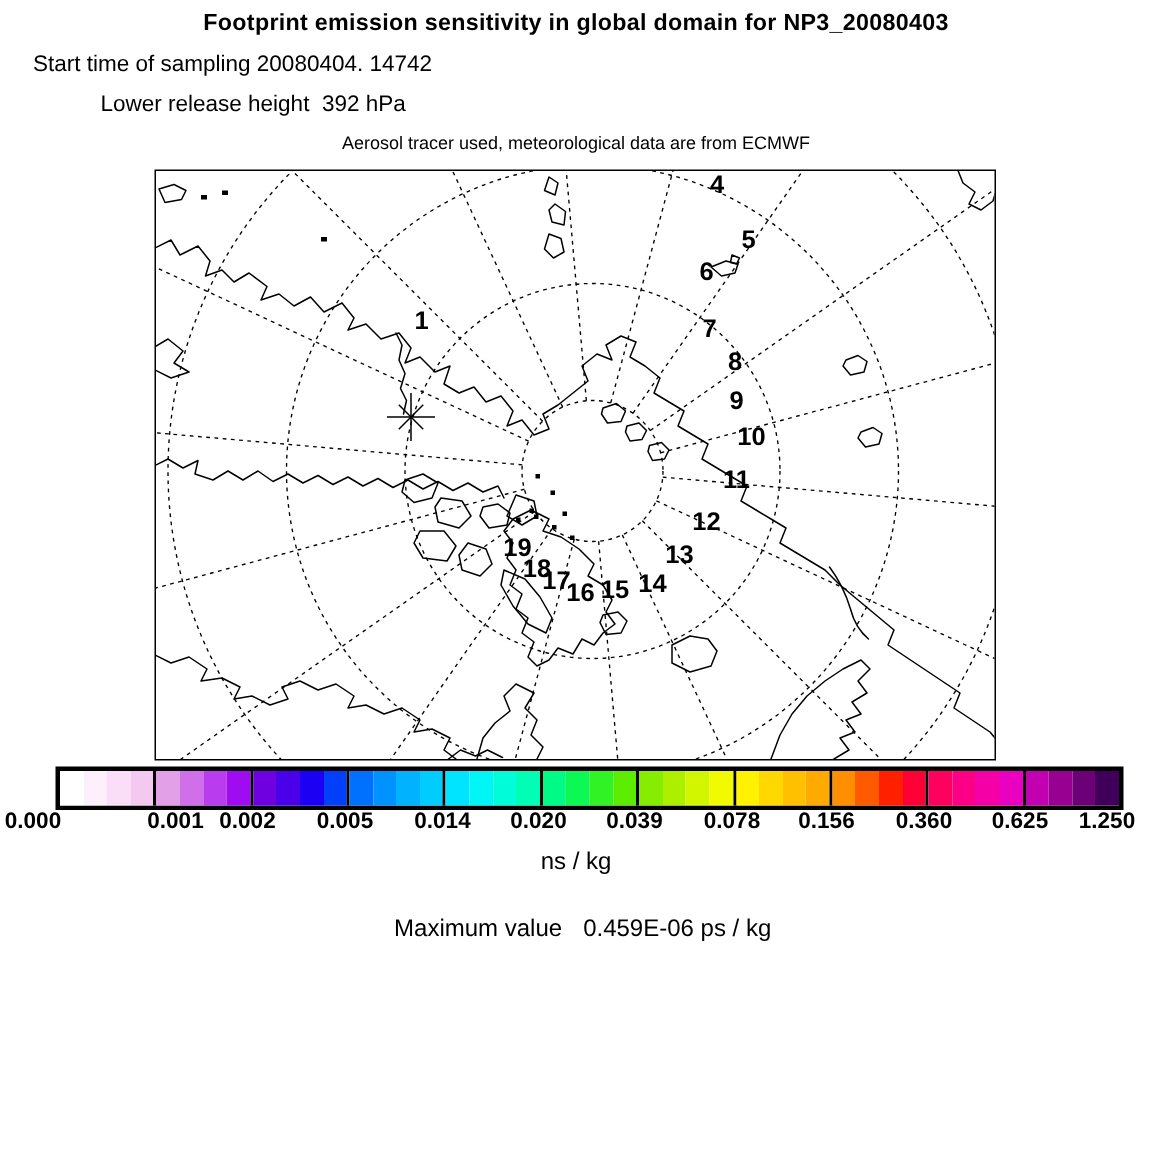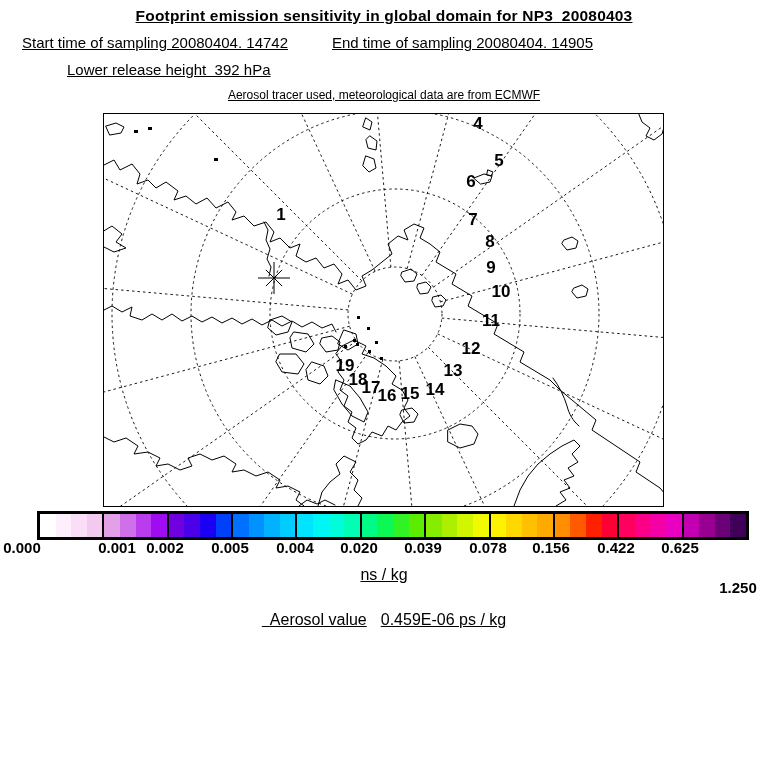--- a/index.html
+++ b/index.html
@@ -1,20 +1,20 @@
 <!DOCTYPE html>
 <html><head>
 <meta charset="utf-8">
 <style>
   html,body{margin:0;padding:0;}
   body{
     width:768px;height:768px;position:relative;background:#ffffff;
     font-family:"Liberation Sans", sans-serif;color:#000;overflow:hidden;
   }
-  .hline{position:absolute;left:0;width:768px;text-align:center;white-space:pre;text-decoration:underline;}
+  .hline{position:absolute;left:0;width:768px;text-align:center;white-space:pre;}
   #title-line{top:7px;font-size:15.5px;font-weight:bold;letter-spacing:.2px;}
   .row2{display:flex;}
   #time-line{top:34px;font-size:15px;}
   #time-line span{margin:0 22px;}
   #height-line{top:61px;font-size:15px;padding-left:37px;}
   #height-line span{margin:0 30px;}
   #tracer-line{top:88px;font-size:12px;}
   #map-frame{
     position:absolute;left:103px;top:113px;width:559px;height:392px;
     border:1.5px solid #000;box-sizing:content-box;background:#fff;
@@ -33,21 +33,20 @@
   #units-line{top:566px;font-size:16px;}
   #max-line{top:593px;font-size:16px;}
   #max-line .gap{display:inline-block;width:14px;}
 </style>
 </head>
 <body>
 
 <div class="hline" id="title-line">Footprint emission sensitivity in global domain for NP3_20080403</div>
 <div class="hline row2" id="time-line">
   <span>Start time of sampling 20080404. 14742</span>
-  <span>End time of sampling 20080404. 14905</span>
 </div>
 <div class="hline row2" id="height-line">
   <span>Lower release height  392 hPa</span>
 </div>
 <div class="hline" id="tracer-line">Aerosol tracer used, meteorological data are from ECMWF</div>
 
 <div id="map-frame">
   <svg id="map-svg" viewBox="0 0 559 392" xmlns="http://www.w3.org/2000/svg">
       <g fill="none" stroke="#000000" stroke-width="0.9" stroke-dasharray="2.5 3">
         <circle cx="291" cy="200" r="47"></circle>
@@ -230,25 +229,25 @@
       <div class="cb-sub" style="background: rgb(152, 0, 146);"></div>
       <div class="cb-sub" style="background: rgb(108, 0, 118);"></div>
       <div class="cb-sub" style="background: rgb(64, 0, 90);"></div>
     </div>
   </div>
 <div id="cb-ticks">
     <span class="cb-tick" style="left: 22px;">0.000</span>
     <span class="cb-tick" style="left: 100px; margin-left: 17px;">0.001</span>
     <span class="cb-tick" style="left: 165px;">0.002</span>
     <span class="cb-tick" style="left: 230px;">0.005</span>
-    <span class="cb-tick" style="left: 295px;">0.004</span>
+    <span class="cb-tick" style="left: 295px;">0.014</span>
     <span class="cb-tick" style="left: 359px;">0.020</span>
     <span class="cb-tick" style="left: 423px;">0.039</span>
     <span class="cb-tick" style="left: 488px;">0.078</span>
     <span class="cb-tick" style="left: 551px;">0.156</span>
-    <span class="cb-tick" style="left: 616px;">0.422</span>
+    <span class="cb-tick" style="left: 616px;">0.360</span>
     <span class="cb-tick" style="left: 680px;">0.625</span>
-    <span class="cb-tick" style="left: 738px; margin-top: 40px;">1.250</span>
+    <span class="cb-tick" style="left: 738px;">1.250</span>
   </div>
 <div class="hline" id="units-line">ns / kg</div>
 <div class="hline" id="max-line">
-  <span>Aerosol value</span><span class="gap"></span><span>0.459E-06 ps / kg</span>
+  <span>Maximum value</span><span class="gap"></span><span>0.459E-06 ps / kg</span>
 </div>
 
 </body></html>

